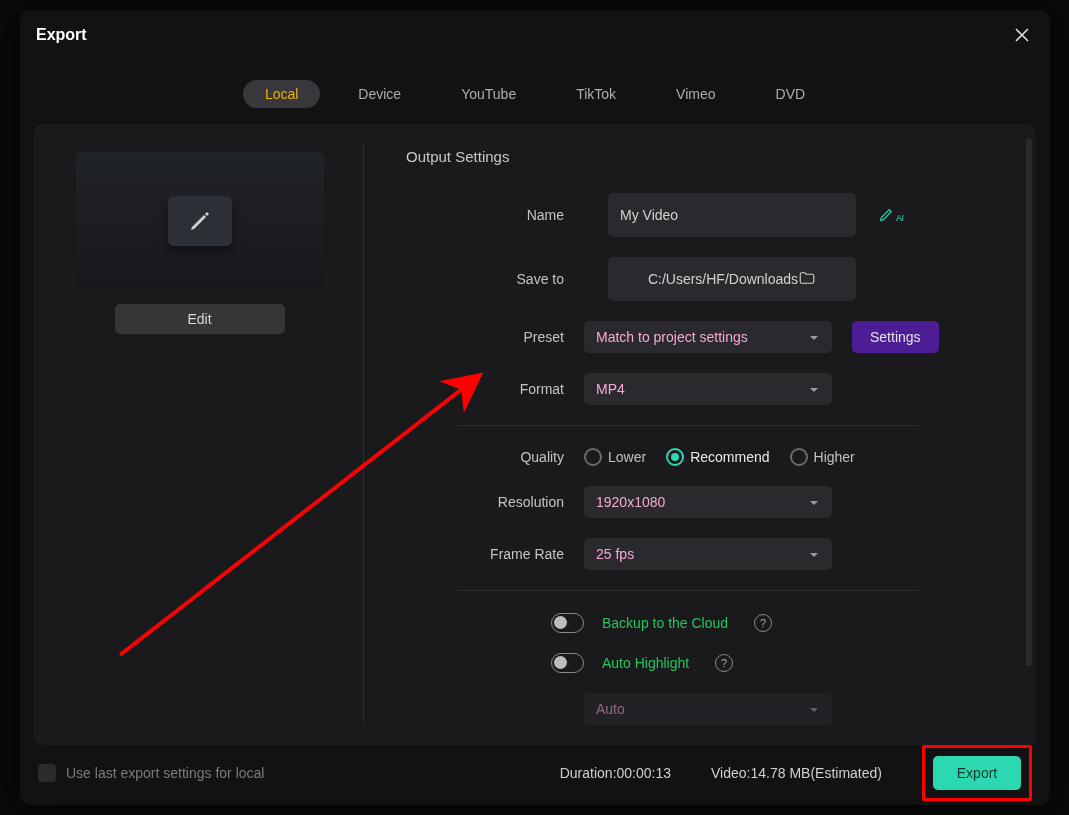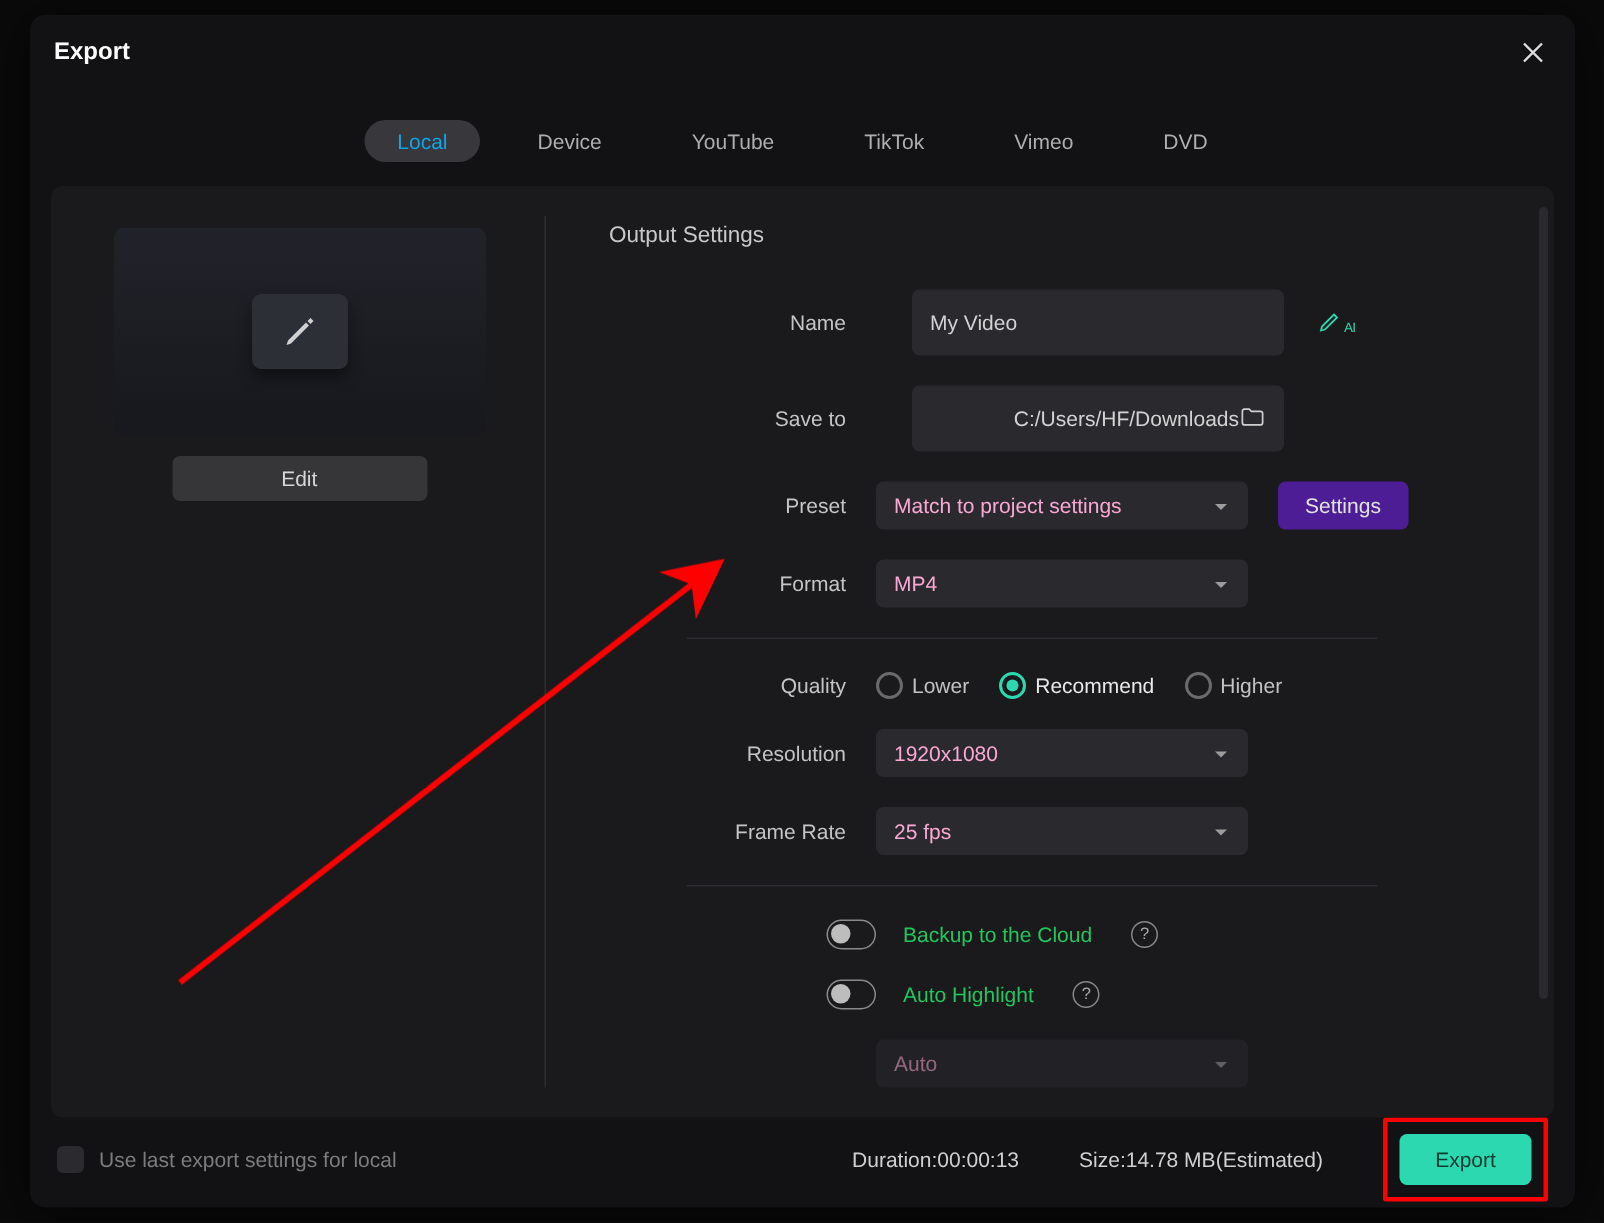--- a/index.html
+++ b/index.html
@@ -65,21 +65,21 @@
   .tab {
     padding: 6px 22px;
     font-size: 14px;
     color: #aeaeae;
     border-radius: 14px;
     cursor: pointer;
     margin: 0 8px;
   }
   .tab.active {
     background: #37373c;
-    color: #0ea5e9;
+    color: #eab308;
   }
 
   .panel {
     margin: 16px 14px 0 14px;
     background: #1a1a1d;
     border-radius: 8px;
     flex: 1;
     display: flex;
     position: relative;
     padding: 20px 0 20px 30px;
@@ -152,21 +152,21 @@
     flex: 0 0 248px;
     height: 44px;
     background: #2a2a2e;
     border: none;
     border-radius: 5px;
     color: #d2d2d2;
     font-size: 14px;
     padding: 0 12px;
     margin-left: 24px;
   }
-  .text-input.with-icon { display:flex; align-items:center; justify-content:flex-end;}
+  .text-input.with-icon { display:flex; align-items:center; justify-content:center;}
   .ai-icon {
     margin-left: 22px;
     color: #2bd8b0;
     display: flex;
     align-items:flex-end;
     gap:2px;
     font-size: 10px;
   }
   .ai-icon svg { width:16px;height:16px; stroke:#2bd8b0;}
   .folder-icon svg { width:18px;height:18px; stroke:#d0d0d0; fill:none; stroke-width:1.5;}
@@ -438,21 +438,21 @@
   </div>
 
   <div class="footer">
     <div class="checkbox"></div>
     <span class="footer-text">Use last export settings for local</span>
     <div class="footer-spacer"></div>
     <span class="footer-info">
       <span>Duration:</span><span>00:00:13</span>
     </span>
     <span class="footer-info">
-      <span>Size:</span><span>14.78 MB</span><span>(Estimated)</span>
+      <span>Video:</span><span>14.78 MB</span><span>(Estimated)</span>
     </span>
     <div class="export-wrap">
       <button class="export-btn">Export</button>
     </div>
   </div>
 
 </div>
 
 <svg class="arrow" width="400" height="320">
   <defs>

